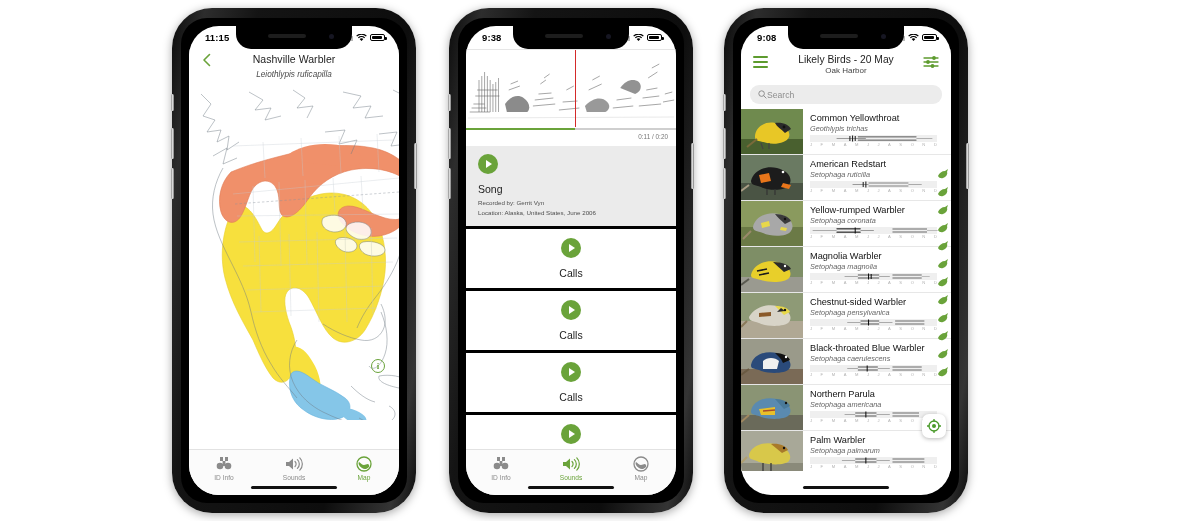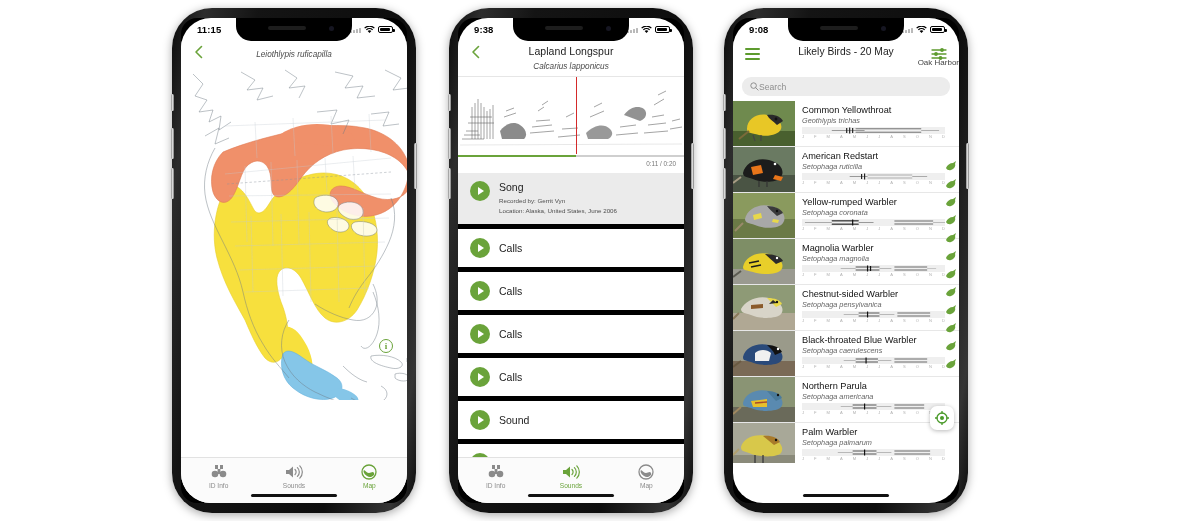--- a/index.html
+++ b/index.html
@@ -17,21 +17,21 @@
     border-radius: 40px;
     background: linear-gradient(100deg,#0a0a0a 0%,#2d2d2d 10%,#141414 26%,#0d0d0d 72%,#343434 92%,#0b0b0b 100%);
     padding: 10px 9px;
     box-shadow: 0 2px 10px rgba(0,0,0,.35);
   }
   .phone.p1 { left: 172px; }
   .phone.p2 { left: 449px; }
   .phone.p3 { left: 724px; }
   .bezel {
     position: relative; width: 100%; height: 100%;
-    border-radius: 16px; background: #000; padding: 0;
+    border-radius: 26px; background: #000; padding: 8px;
   }
   .screen {
     position: relative; width: 100%; height: 100%;
     border-radius: 30px; background: #fff; overflow: hidden;
   }
   
   .btn-side { position: absolute; width: 3px; border-radius: 2px;
     background: linear-gradient(90deg,#8d8d8d,#d9d9d9,#7a7a7a); }
   .btn-l1 { left: -1px; top: 86px;  height: 17px; }
   .btn-l2 { left: -1px; top: 120px; height: 31px; }
@@ -107,21 +107,21 @@
     border-top: 1px solid #e6e6e6; overflow: hidden; }
   .spectro svg { width: 100%; height: 78px; display: block; }
   .playhead { position: absolute; top: 0; bottom: 5px; left: 52%; width: 1.3px;
     background: #d42a2a; }
   .progress { position: absolute; left: 0; bottom: 2px; height: 2px; width: 100%;
     background: #cfcfcf; }
   .progress > i { display: block; height: 100%; width: 52%; background: #6aa33a; }
   .timecode { position: absolute; right: 8px; bottom: -13px; font-size: 6.4px;
     color: #777; }
   .sound-row { position: relative; display: flex; align-items: center; gap: 9px;
-    padding: 9px 12px; border-bottom: 5px solid #000000; cursor: pointer; }
+    padding: 9px 12px; border-bottom: 3px solid #000000; cursor: pointer; flex-direction: column; }
   .sound-row.sel { background: #ebebeb; align-items: flex-start;
     padding-top: 8px; padding-bottom: 9px; }
   .playbtn { flex: none; width: 20px; height: 20px; border-radius: 50%;
     background: #6aa33a; display: flex; align-items: center; justify-content: center; }
   .playbtn::after { content: ""; width: 0; height: 0; margin-left: 2px;
     border-left: 6px solid #fff; border-top: 4px solid transparent;
     border-bottom: 4px solid transparent; }
   .sound-row .title { font-size: 10.5px; color: #222; }
   .sound-meta { margin-top: 3px; }
   .sound-meta div { font-size: 6.2px; color: #4e4e4e; line-height: 1.55; }
@@ -129,21 +129,21 @@
 
   
   .p3head { position: relative; padding: 5px 0 6px; background: #fff; }
   .hamb { position: absolute; left: 12px; top: 7px; width: 15px; cursor: pointer; }
   .hamb i { display: block; height: 2px; background: #5d9b2e; border-radius: 1px;
     margin-bottom: 3px; }
   .hamb i:last-child { margin-bottom: 0; }
   .filt { position: absolute; right: 12px; top: 6px; width: 16px; height: 14px;
     cursor: pointer; }
   .p3title { text-align: center; font-size: 10.3px; color: #1c1c1c; font-weight: normal; }
-  .p3sub { text-align: right; font-size: 8px; color: #444; margin-top: 1px; }
+  .p3sub { text-align: center; font-size: 8px; color: #444; margin-top: 1px; }
   .searchbar { margin: 4px 9px 5px; height: 19px; background: #ececec;
     border-radius: 9px; display: flex; align-items: center; gap: 0;
     padding: 0 8px; cursor: text; }
   .searchbar .ph { font-size: 8.6px; color: #8e8e8e; }
   .sect-head { background: #e6e6e6; padding: 2px 9px; font-size: 7.6px;
     font-weight: bold; color: #1a1a1a; letter-spacing: .2px; }
   .list { position: relative; height: 362px; overflow: hidden; background: #fff; }
   .brow { display: flex; gap: 0; border-bottom: 1px solid #e7e7e7; background: #fff; }
   .thumb { flex: none; width: 62px; height: 45px; overflow: hidden; position: relative; }
   .thumb svg { width: 100%; height: 100%; display: block; }
@@ -198,20 +198,21 @@
             <div class="batt"></div>
           </div>
         </div>
 
         <div class="navbar">
           <div class="nav-back">
             <svg viewBox="0 0 14 14">
                 <path d="M9.5 1.5 L4 7 l5.5 5.5" stroke="#6aa33a" stroke-width="1.6" fill="none" stroke-linecap="round" stroke-linejoin="round"></path>
               </svg>
           </div>
+          <div class="nav-title">Nashville Warbler</div>
           <div class="nav-sub">Leiothlypis ruficapilla</div>
         </div>
 
         <div class="map-wrap">
           <svg viewBox="0 0 236 334">
 
             <path d="M42 120 C30 140 26 168 32 192 C38 216 50 236 60 254 C66 268 72 282 80 292 C88 300 96 296 100 286 C106 270 102 250 96 236 C92 224 90 212 94 206 C100 198 110 202 116 212 C124 226 130 244 140 252 C150 260 164 256 172 244 C182 228 190 206 192 186 C194 166 190 146 182 132 C170 112 150 104 128 108 C108 112 92 124 84 138 C78 148 72 150 68 142 C62 130 54 116 42 120 Z" fill="#f7e03d" stroke="#e8cf2a" stroke-width=".6"></path>
             <path d="M96 262 C92 276 94 292 102 304 C108 314 118 318 124 312 C130 306 128 292 122 280 C116 268 106 256 96 262 Z" fill="#f7e03d"></path>
 
             <path d="M98 288 C94 300 98 314 108 322 C120 332 136 336 148 332 C158 328 160 318 152 312 C142 304 128 300 118 292 C110 286 102 282 98 288 Z" fill="#85c6e8" stroke="#63b2dd" stroke-width=".6"></path>
@@ -339,29 +340,20 @@
               </div>
             <svg width="11" height="8" viewBox="0 0 11 8">
                 <path d="M5.5 7 L3.6 5.1a2.7 2.7 0 013.8 0z" fill="#000"></path>
                 <path d="M1.9 3.4a5.1 5.1 0 017.2 0l-.9.9a3.8 3.8 0 00-5.4 0z" fill="#000"></path>
                 <path d="M.2 1.7a7.5 7.5 0 0110.6 0l-.9.9a6.2 6.2 0 00-8.8 0z" fill="#000"></path>
               </svg>
             <div class="batt"></div>
           </div>
         </div>
 
-        <div class="navbar">
-          <div class="nav-back">
-            <svg viewBox="0 0 14 14">
-                <path d="M9.5 1.5 L4 7 l5.5 5.5" stroke="#6aa33a" stroke-width="1.6" fill="none" stroke-linecap="round" stroke-linejoin="round"></path>
-              </svg>
-          </div>
-          <div class="nav-title">Lapland Longspur</div>
-          <div class="nav-sub">Calcarius lapponicus</div>
-        </div>
 
         <div class="spectro">
           <svg viewBox="0 0 226 78" preserveAspectRatio="none">
             <g stroke="#3a3a3a" stroke-width=".55" fill="none" opacity=".85">
               <path d="M4 62 L26 62 M6 58 L22 58 M8 54 L20 54"></path>
               <path d="M14 30 L14 62 M17 26 L17 62 M20 22 L20 62 M23 26 L23 62 M26 30 L26 62 M29 34 L29 62 M32 32 L32 62 M35 28 L35 62"></path>
               <path d="M10 46 L36 46 M12 40 L34 40"></path>
               <path d="M42 54 C48 46 56 44 62 48 C68 52 70 58 66 62 L44 62 Z" fill="#4a4a4a" stroke="none" opacity=".75"></path>
               <path d="M46 40 L58 36 M48 34 L56 31"></path>
               <path d="M72 56 L96 54 M74 50 L94 48 M78 44 L92 43"></path>

